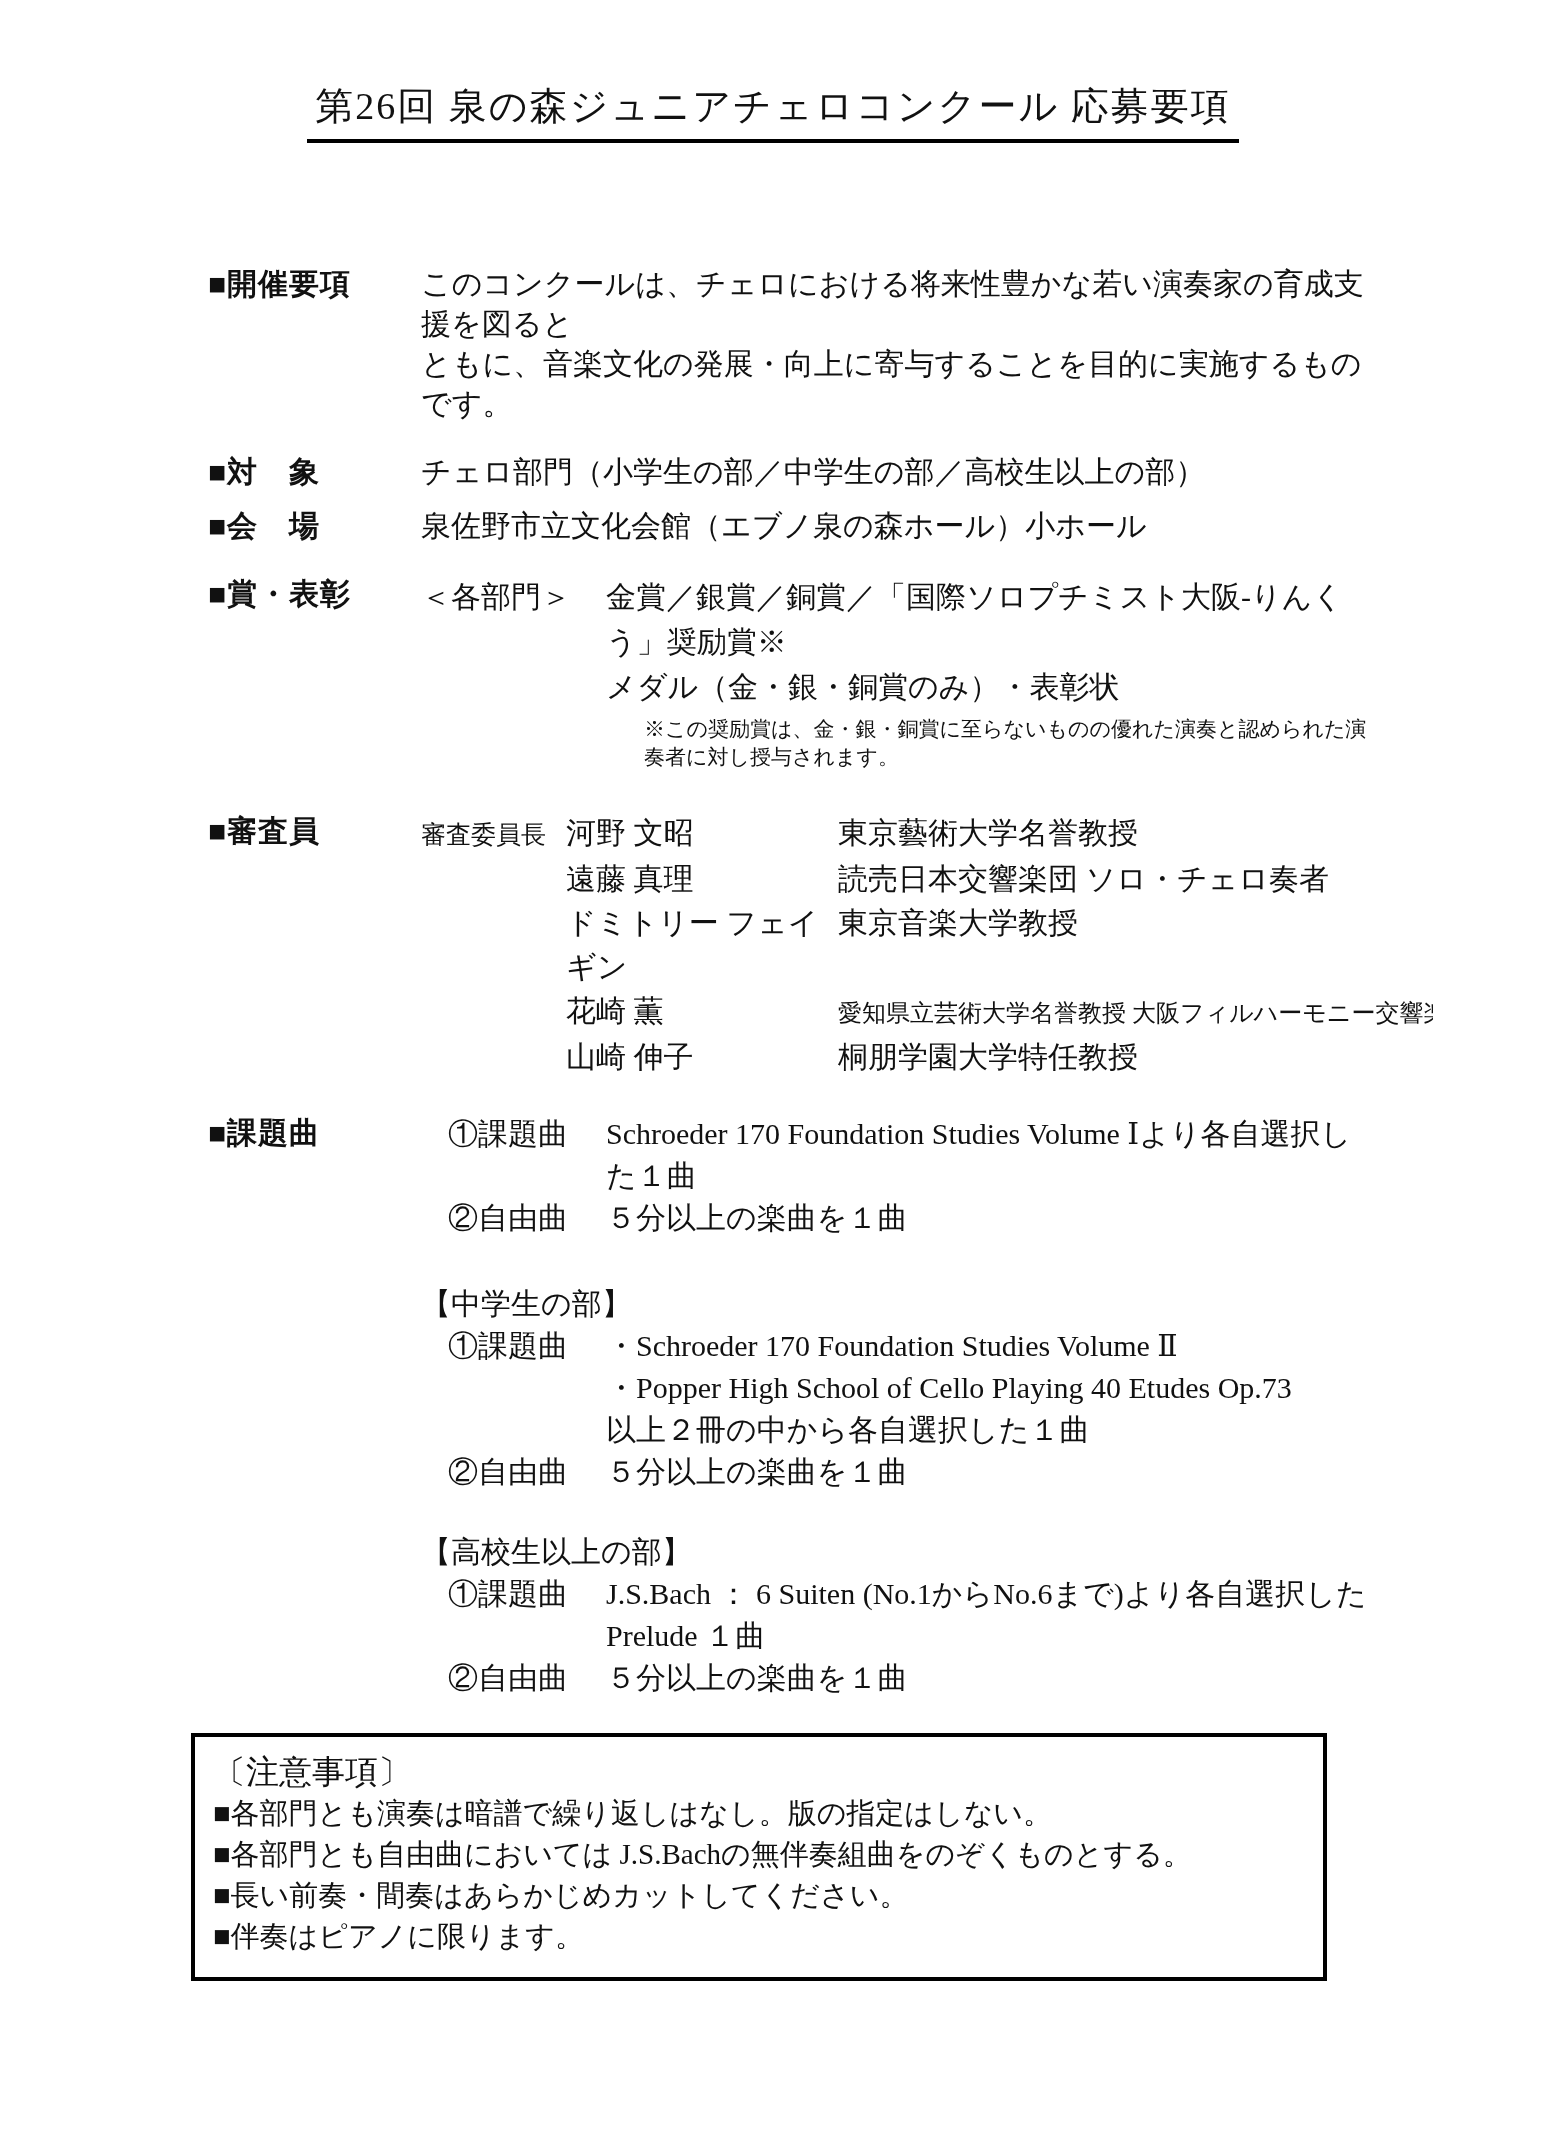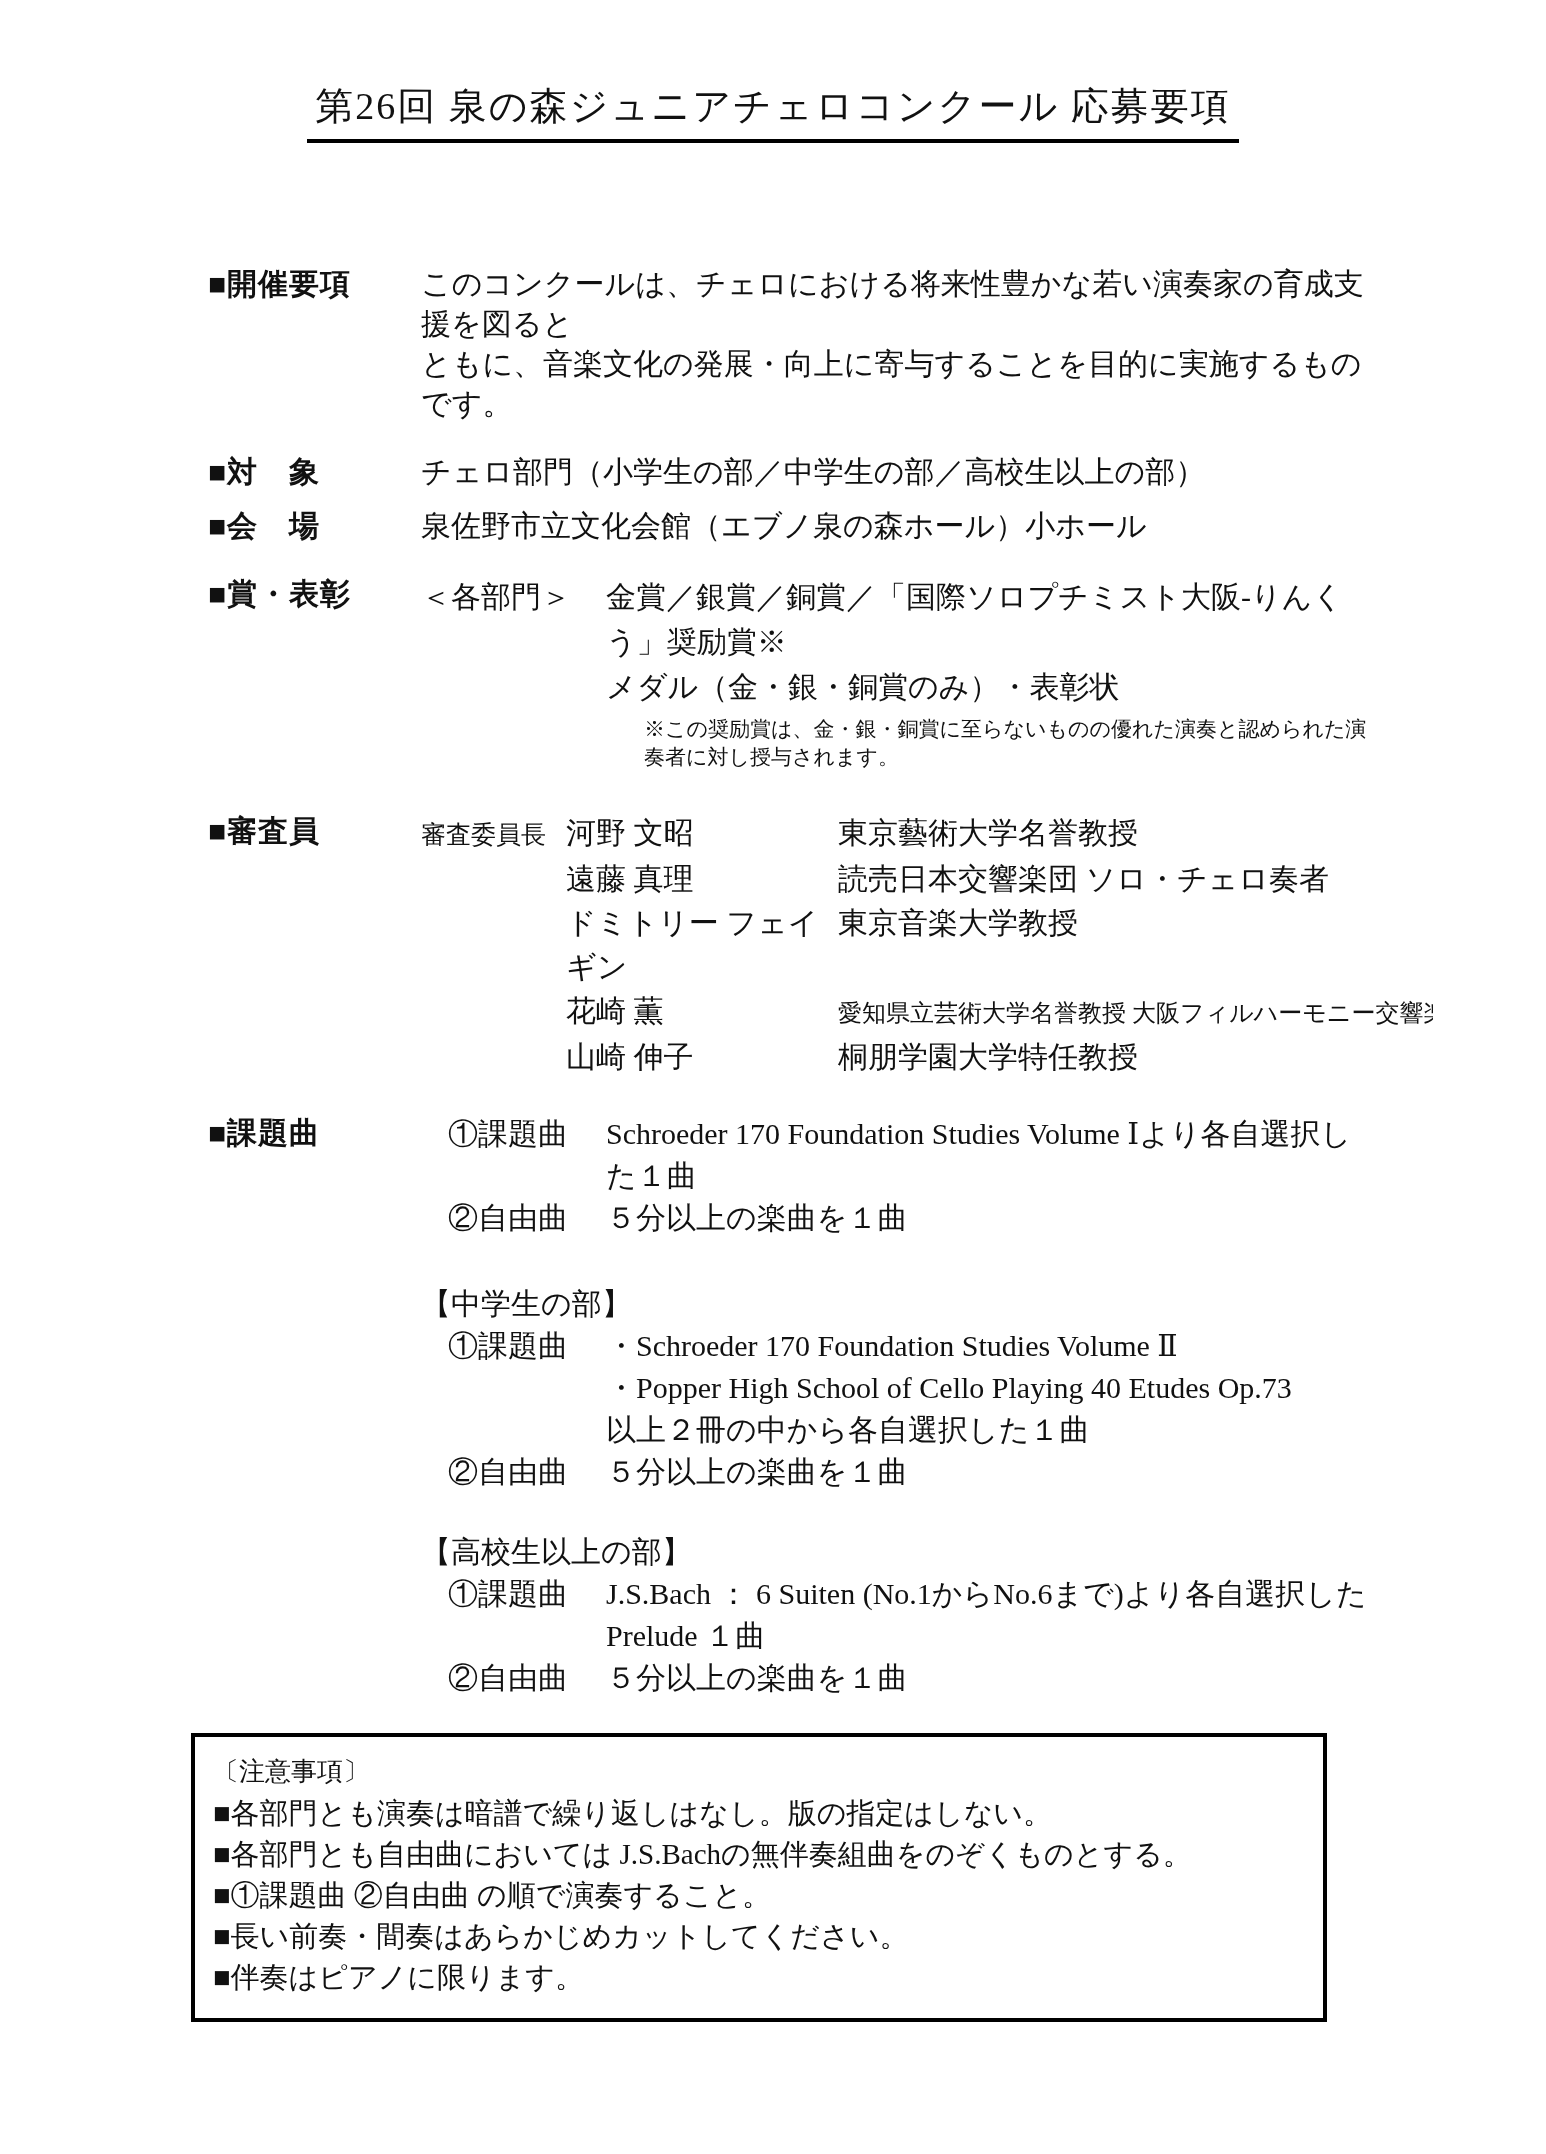--- a/index.html
+++ b/index.html
@@ -66,21 +66,21 @@
   .piece { display:flex; }
   .piece-no { flex:0 0 158px; margin-left:27px; line-height:42px; white-space:nowrap; }
   .piece-lines { flex:1; line-height:42px; }
   
   .notice {
     margin:34px 106px 0 78px;
     border:4px solid #000;
     padding:14px 24px 20px 18px;
     box-sizing:border-box;
   }
-  .notice-heading { font-size:26px; line-height:42px; }
+  .notice-heading { font-size:33px; line-height:42px; }
   .note-item {
     font-size:29px;
     line-height:41px;
     padding-left:26px;
     text-indent:-26px;
   }
 </style>
 </head>
 <body>
 
@@ -208,19 +208,18 @@
         </div>
       </div>
 
     </div>
   </div>
 
   <div class="notice">
     <div class="notice-heading">〔注意事項〕</div>
     <div class="note-item">■各部門とも演奏は暗譜で繰り返しはなし。版の指定はしない。</div>
     <div class="note-item">■各部門とも自由曲においては J.S.Bachの無伴奏組曲をのぞくものとする。</div>
-    <div class="note-item">■①課題曲 ②自由曲 の順で演奏すること。</div>
     <div class="note-item">■長い前奏・間奏はあらかじめカットしてください。</div>
     <div class="note-item">■伴奏はピアノに限ります。</div>
 
   </div>
 
 </div>
 
 </body></html>

